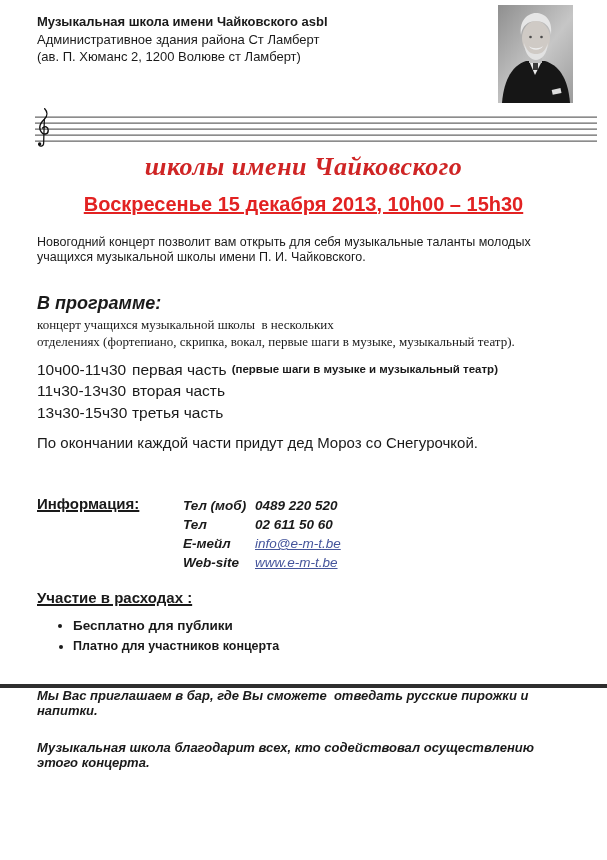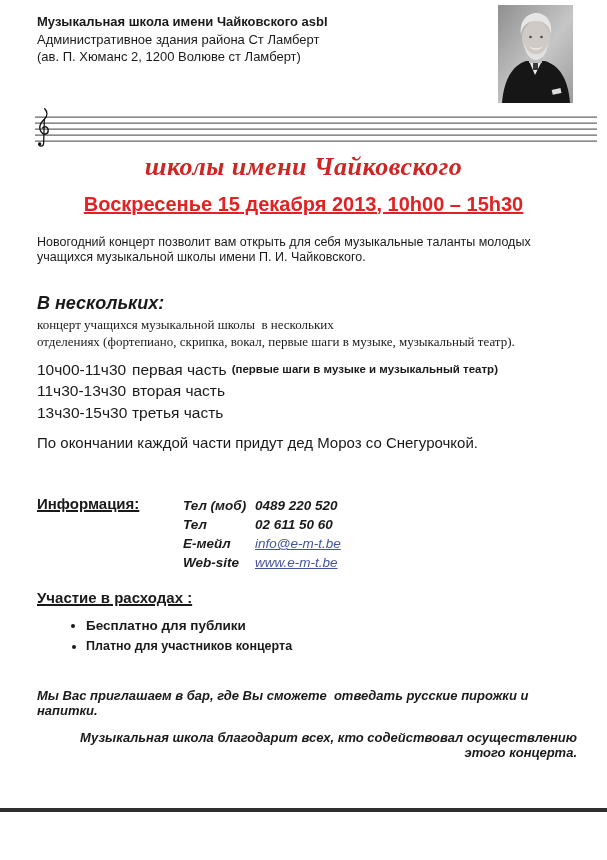--- a/index.html
+++ b/index.html
@@ -4,21 +4,21 @@
 <style>
   * { margin:0; padding:0; box-sizing:border-box; }
   html,body { width:607px; height:860px; }
   body {
     position:relative;
     background:#ffffff;
     font-family:"Liberation Sans", sans-serif;
     color:#1a1a1a;
     overflow:hidden;
   }
-  .page { position:relative; width:607px; height:812px; }
+  .page { position:relative; width:607px; height:688px; }
 
   
   .header { padding:13px 0 0 37px; line-height:17.5px; font-size:13px; }
   .header .line1 { font-weight:bold; }
 
   
   .portrait {
     position:absolute; top:5px; right:34px; width:75px; height:98px;
     display:block;
   }
@@ -94,32 +94,32 @@
     color:#44549b; text-decoration:underline; cursor:pointer;
   }
 
   
   .participation-heading {
     margin:17px 0 0 37px;
     font-weight:bold; font-size:15px;
     text-decoration:underline; text-decoration-thickness:2px;
   }
   .bullets { margin:10px 0 0 60px; list-style:disc; }
-  .bullets li { margin-left:26px; font-weight:bold; line-height:20px; }
+  .bullets li { margin-left:13px; font-weight:bold; line-height:20px; }
   .bullet-1 { font-size:13.5px; }
   .bullet-2 { font-size:12.5px; }
 
   
   .footer-line {
     margin-left:37px; margin-right:30px;
     font-weight:bold; font-style:italic; font-size:13px;
     white-space:pre-wrap;
   }
   .footer-line.first { margin-top:32px; }
-  .footer-line.second { margin-top:12px;text-align:right; }
+  .footer-line.second { margin-top:22px; }
 
   .bottom-bar {
     position:absolute; left:0; right:0; bottom:0; height:4px;
     background:#2e2e2e;
   }
 </style>
 </head>
 <body>
 
 <div class="page">
@@ -178,21 +178,21 @@
 
   <div class="title">
     <div>школы имени Чайковского</div>
   </div>
   <div class="date-line">
     <span>Воскресенье 15 декабря 2013, 10h00 – 15h30</span>
   </div>
 
   <p class="intro">Новогодний концерт позволит вам открыть для себя музыкальные таланты молодых учащихся музыкальной школы имени П. И. Чайковского.</p>
 
-  <div class="program-heading">В нескольких:</div>
+  <div class="program-heading">В программе:</div>
   <div class="program-desc">концерт учащихся музыкальной школы  в нескольких</div>
   <div class="program-desc">отделениях (фортепиано, скрипка, вокал, первые шаги в музыке, музыкальный театр).</div>
 
   <div class="schedule">
     <div class="schedule-row">
       <span class="schedule-time">10ч00-11ч30</span>
       <span class="schedule-part">первая часть</span>
       <span class="schedule-note">(первые шаги в музыке и музыкальный театр)</span>
     </div>
     <div class="schedule-row">

